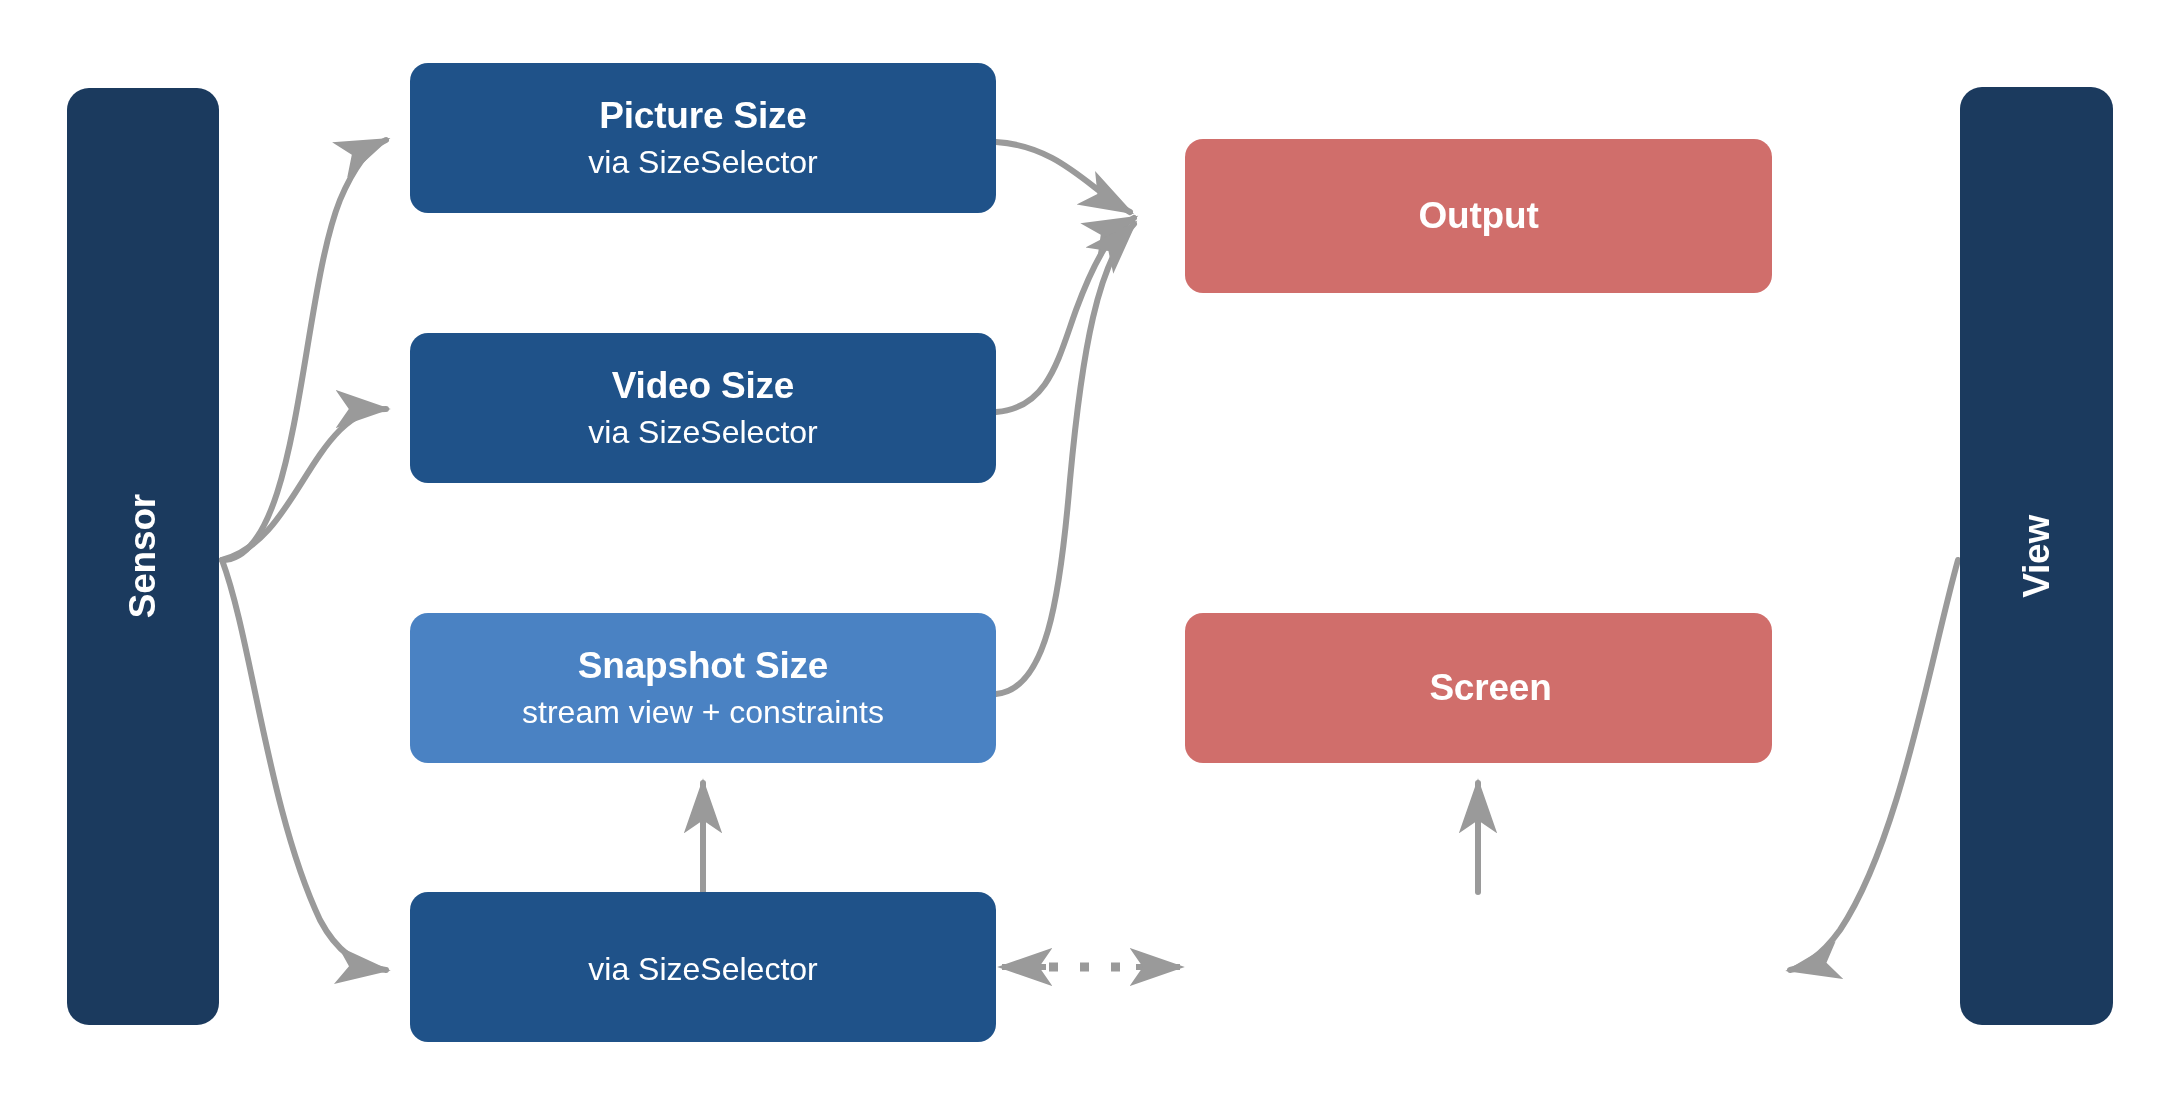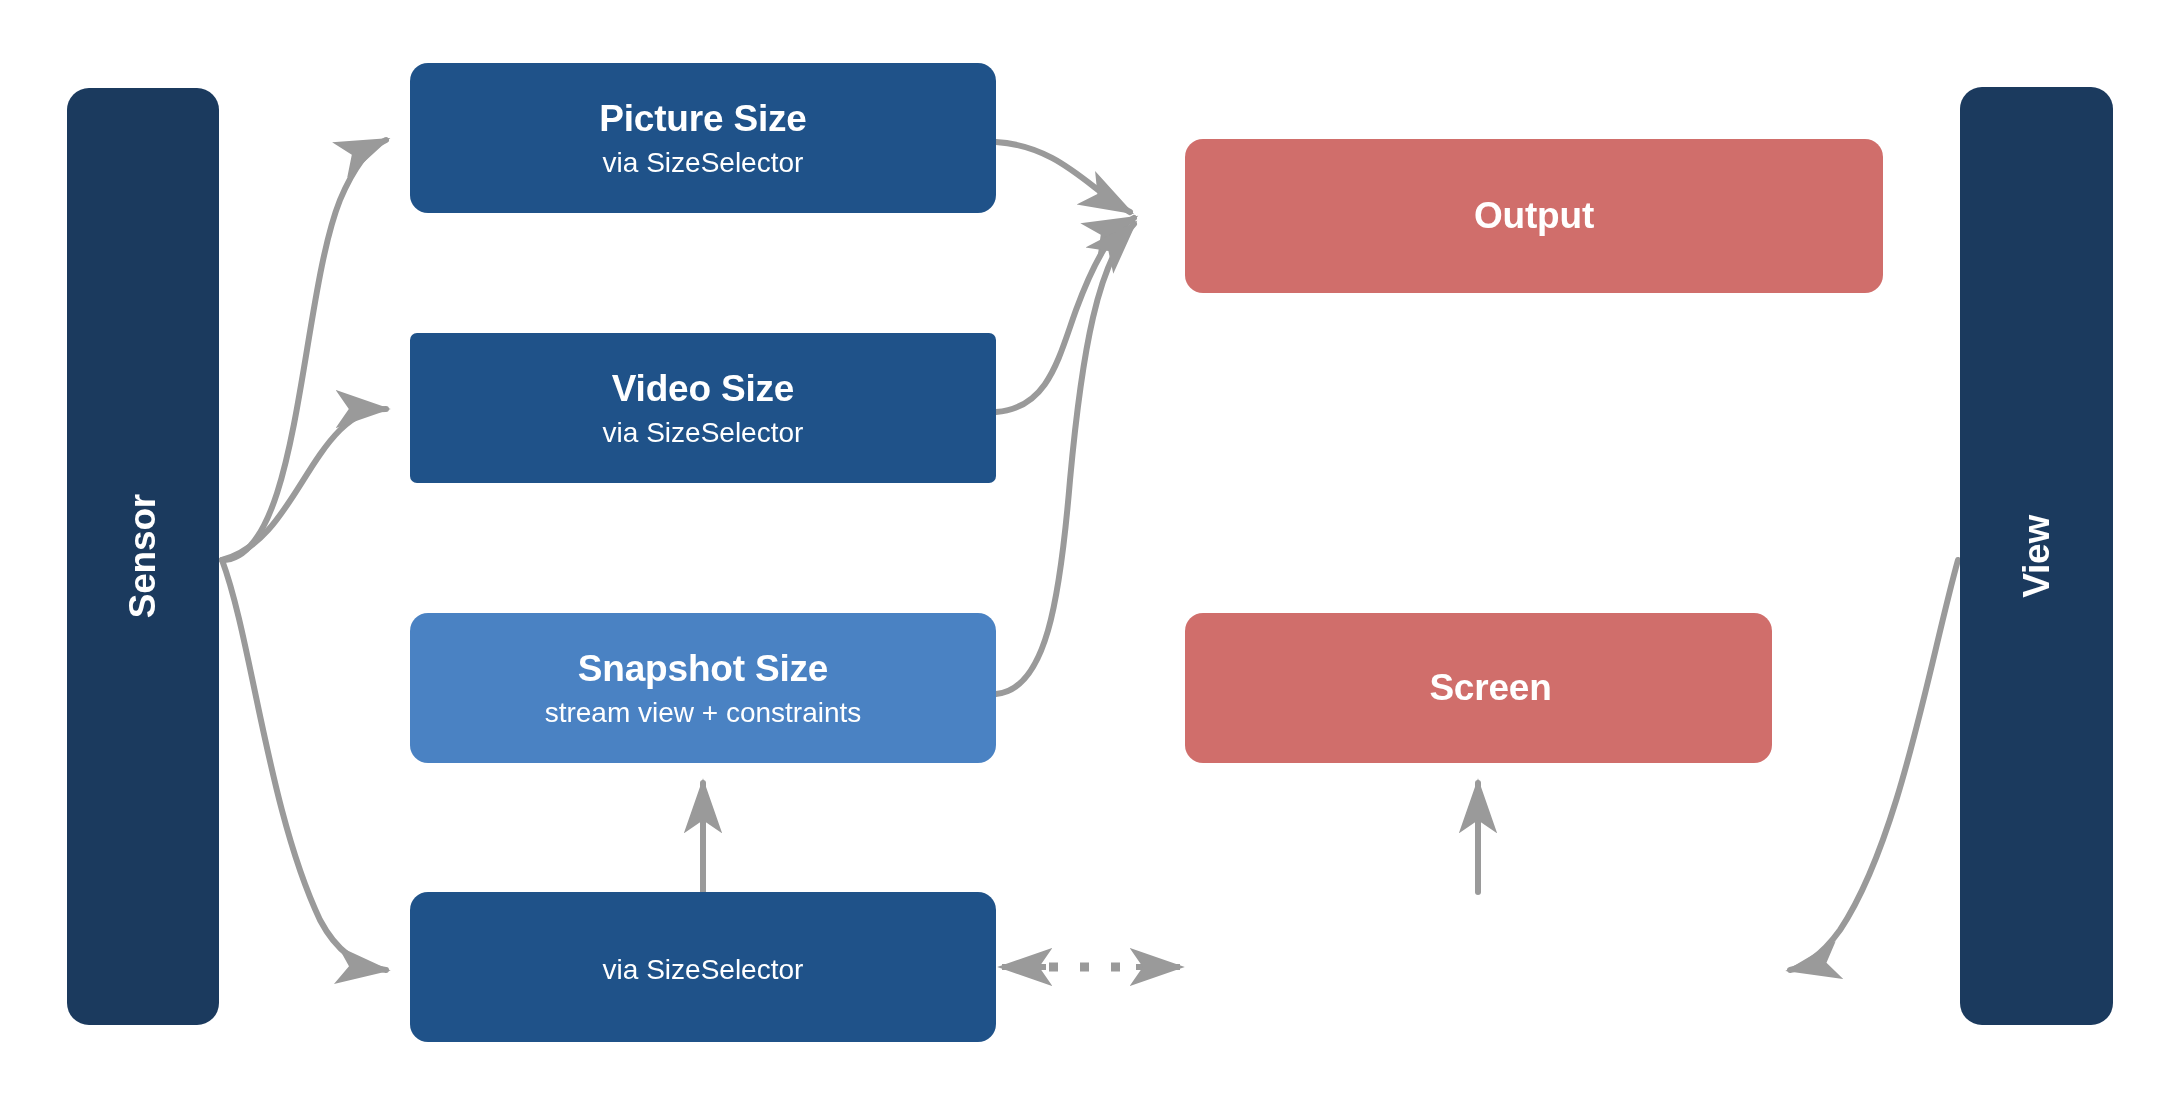--- a/index.html
+++ b/index.html
@@ -38,21 +38,21 @@
     line-height: 1.18;
   }
   .node .title {
     font-weight: bold;
     font-size: 37px;
     letter-spacing: -0.2px;
     white-space: nowrap;
   }
   .node .subtitle {
     font-weight: normal;
-    font-size: 28px;
+    font-size: 32px;
     margin-top: 6px;
     white-space: nowrap;
   }
   .node.lane {
     border-radius: 22px;
   }
   .node.lane .title {
     writing-mode: vertical-rl;
     transform: rotate(180deg);
     font-size: 37px;
@@ -107,35 +107,35 @@
 
   <div class="node lane" style="left:67px; top:88px; width:152px; height:937px; background:#1b3a5e;">
     <span class="title">Sensor</span>
   </div>
 
   <div class="node" style="left:410px; top:63px; width:586px; height:150px; background:#1f5289;">
     <span class="title">Picture Size</span>
     <span class="subtitle">via SizeSelector</span>
   </div>
 
-  <div class="node" style="left:410px; top:333px; width:586px; height:150px; background:#1f5289;border-radius:7px;">
+  <div class="node" style="left:410px; top:333px; width:586px; height:150px; background:#1f5289;">
     <span class="title">Video Size</span>
     <span class="subtitle">via SizeSelector</span>
   </div>
 
   <div class="node" style="left:410px; top:613px; width:586px; height:150px; background:#4a82c3;">
     <span class="title">Snapshot Size</span>
     <span class="subtitle">stream view + constraints</span>
   </div>
 
   <div class="node" style="left:410px; top:892px; width:586px; height:150px; background:#1f5289;">
     <span class="subtitle">via SizeSelector</span>
   </div>
 
-  <div class="node single" style="left:1185px; top:139px; width:698px; height:154px; background:#d06e6b;">
+  <div class="node single" style="left:1185px; top:139px; width:587px; height:154px; background:#d06e6b;">
     <span class="title">Output</span>
   </div>
 
   <div class="node single" style="left:1185px; top:613px; width:587px; height:150px; background:#d06e6b;padding-left:24px;">
     <span class="title">Screen</span>
   </div>
 
 
   <div class="node lane" style="left:1960px; top:87px; width:153px; height:938px; background:#1b3a5e;">
     <span class="title">View</span>

